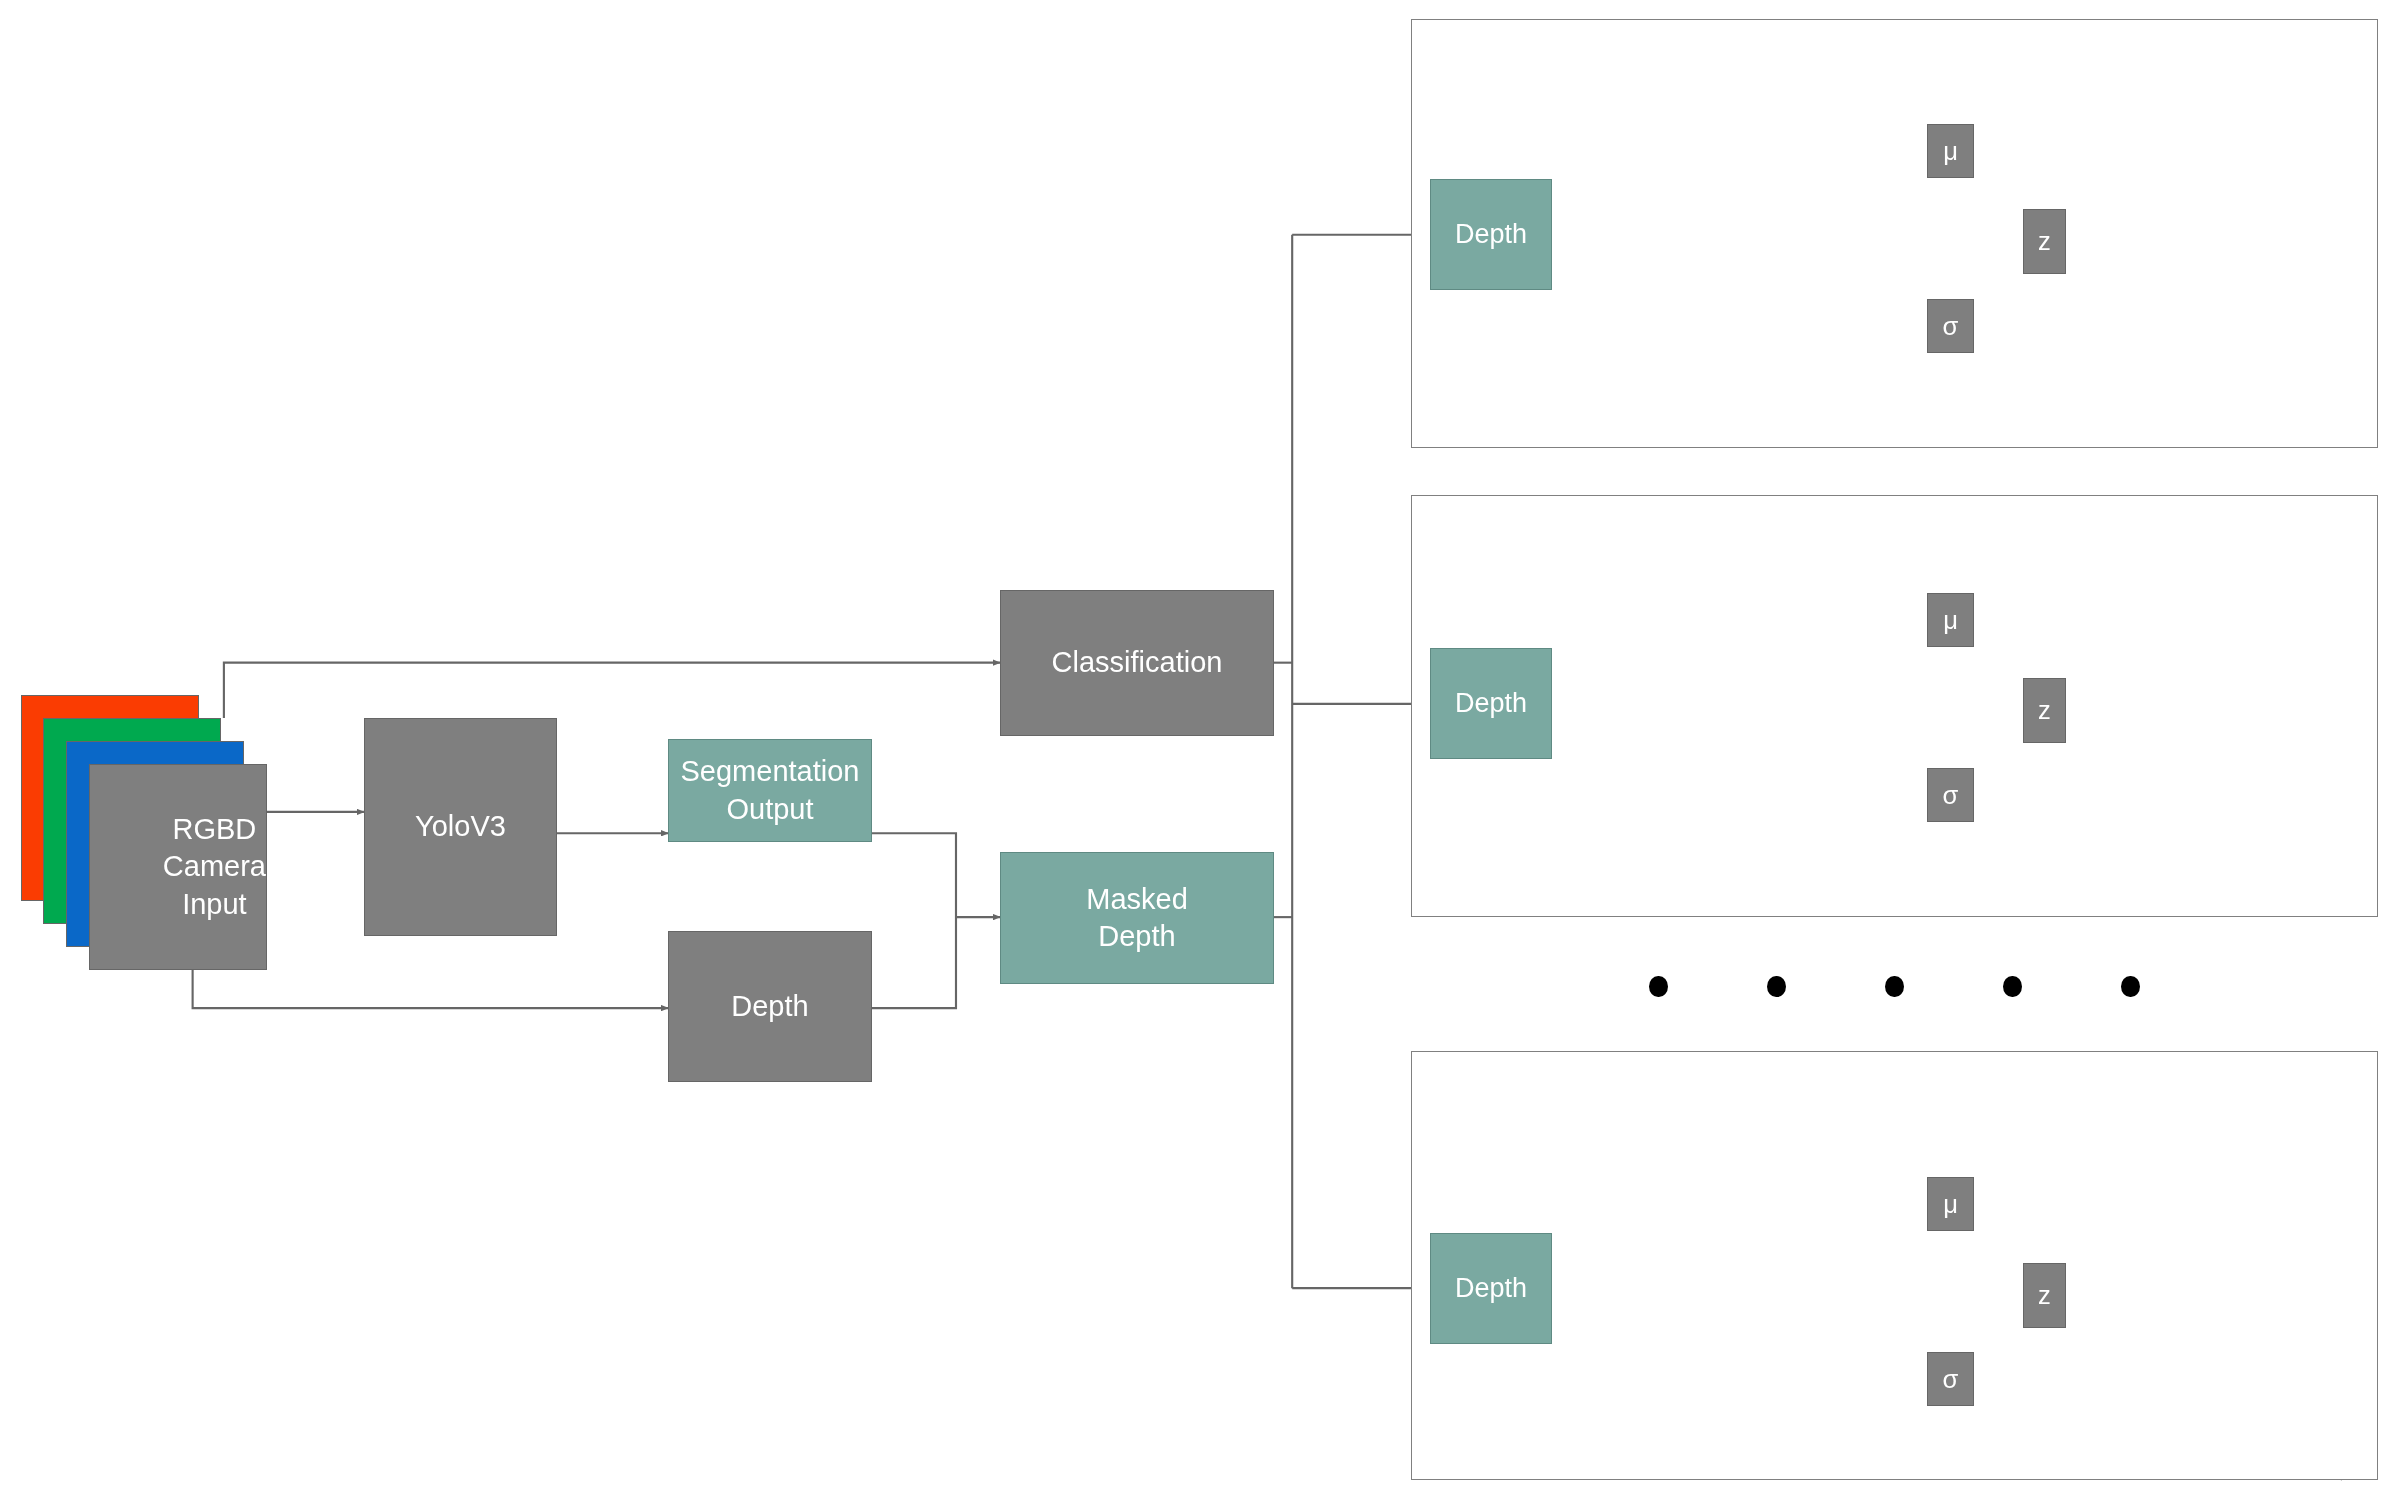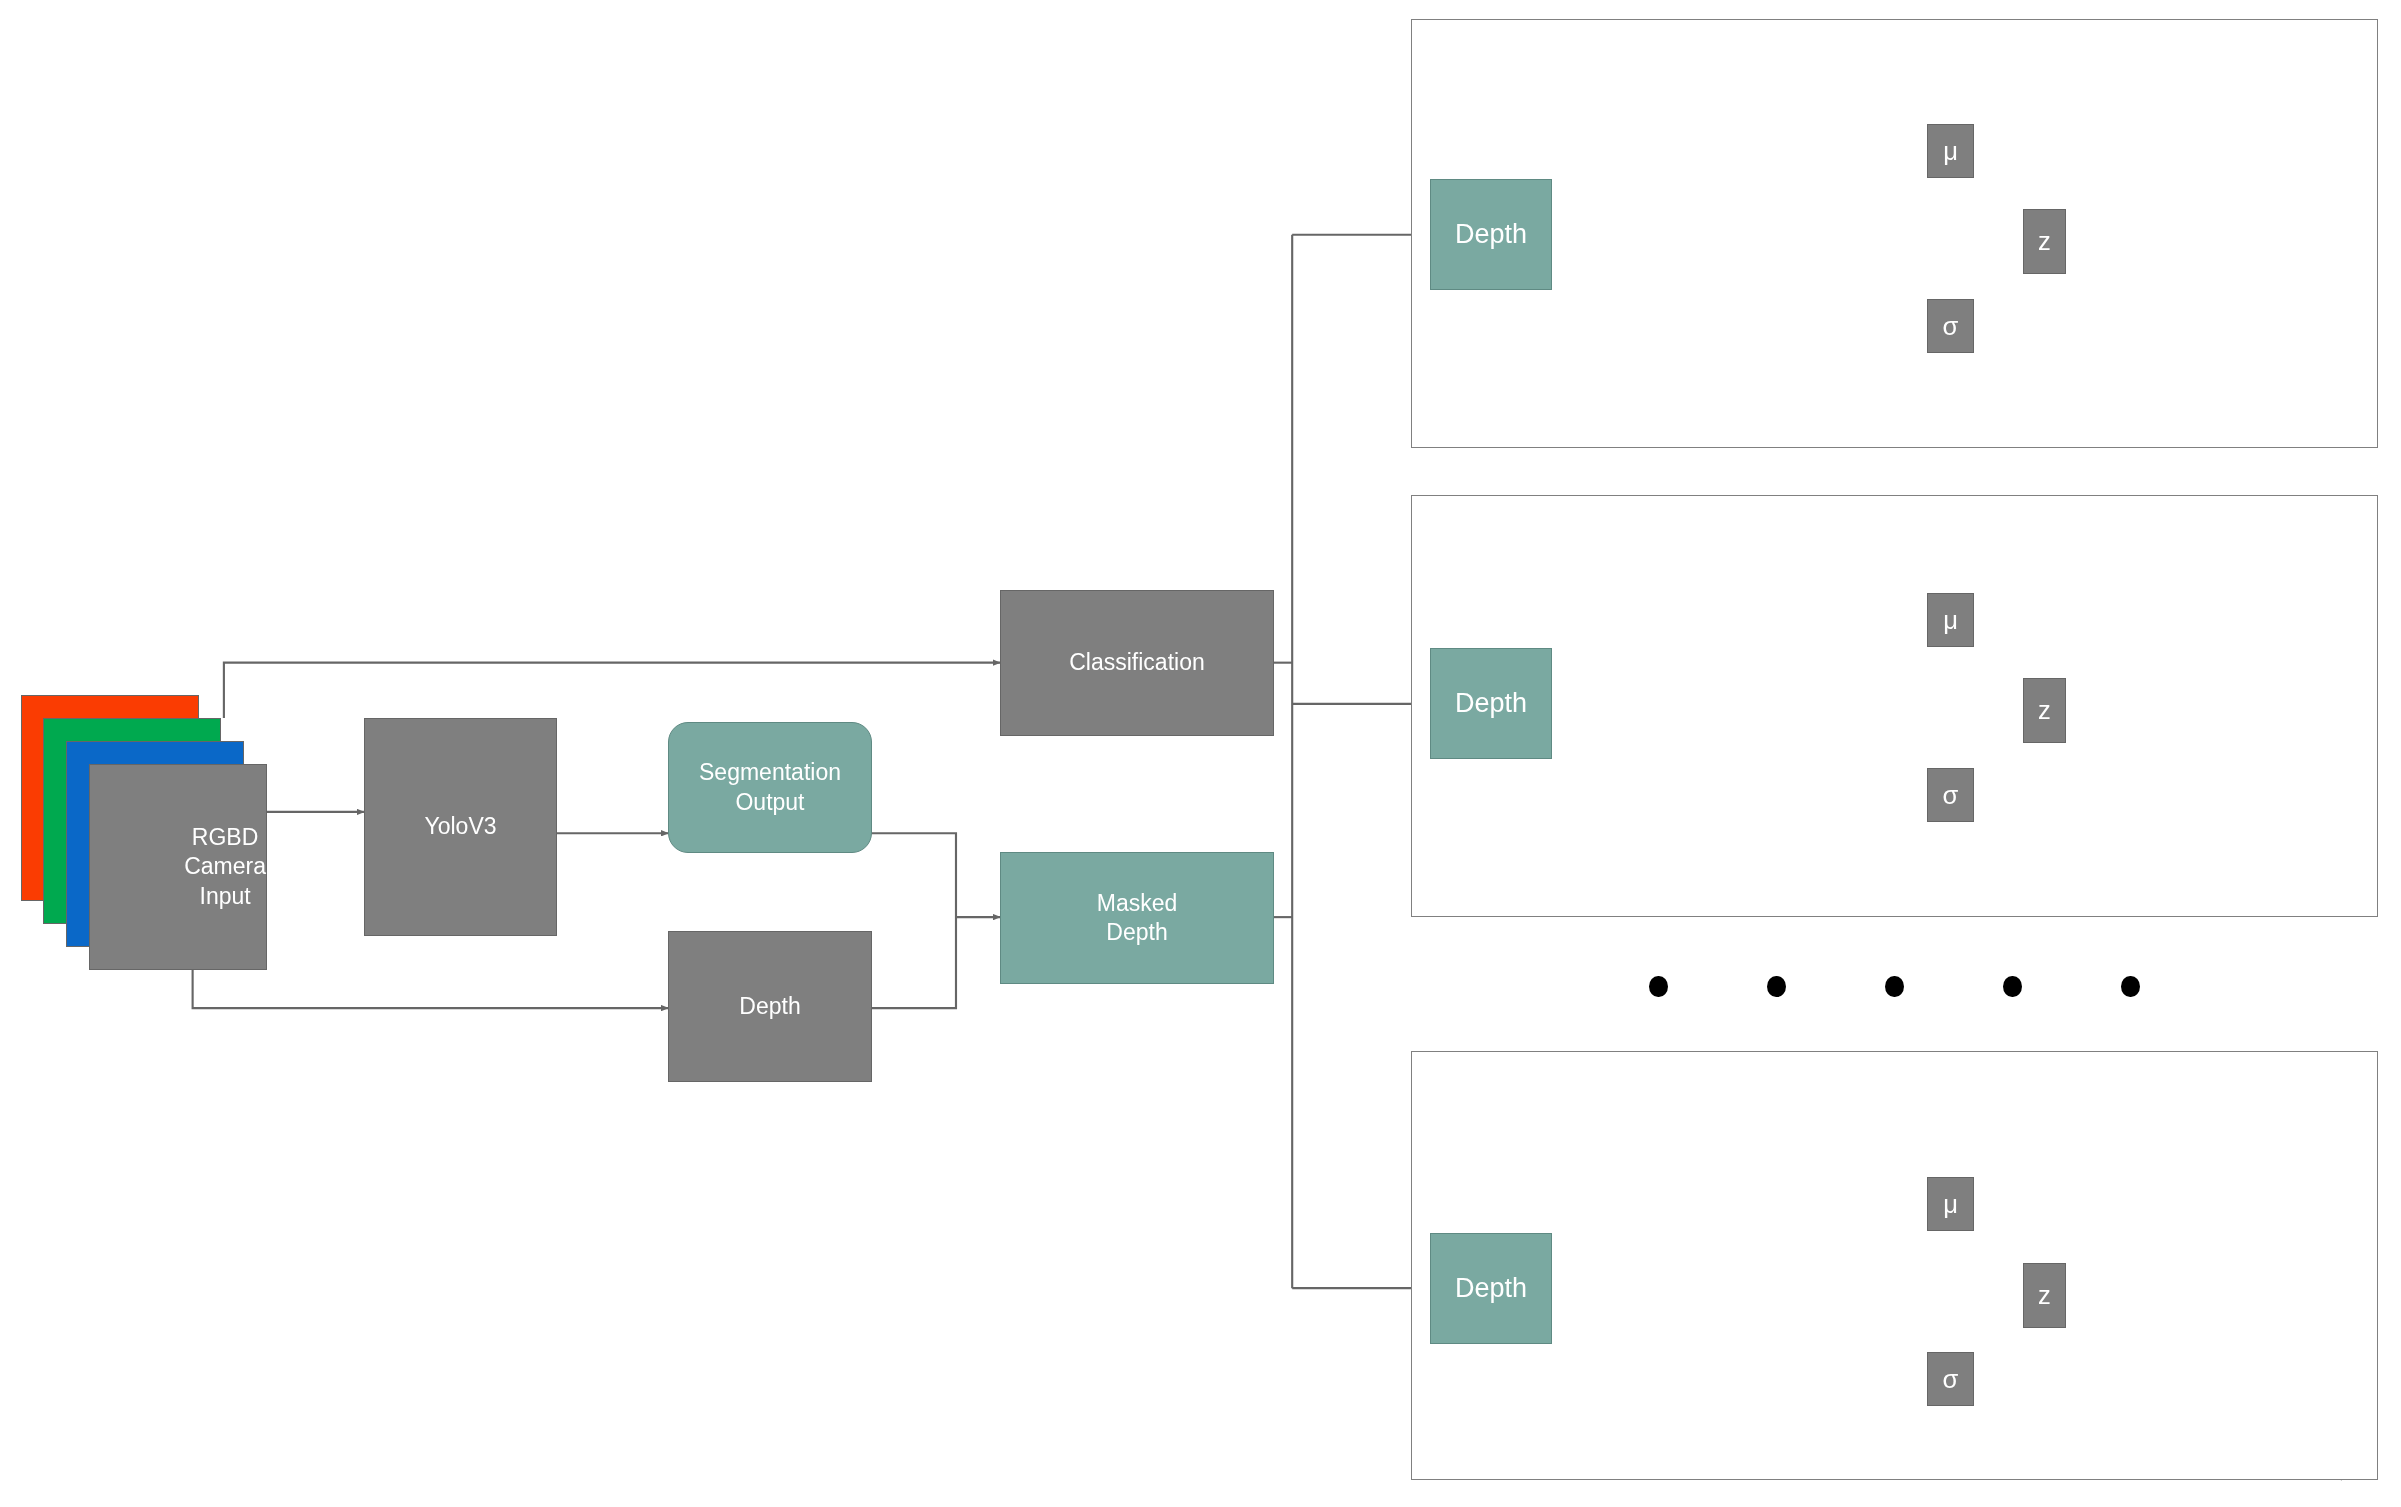--- a/index.html
+++ b/index.html
@@ -49,21 +49,21 @@
     position: absolute;
     box-sizing: border-box;
     border: 1.4px solid #666666;
   }
   .panel {
     position: absolute;
     box-sizing: border-box;
     background: #ffffff;
     border: 1.4px solid #808080;
   }
-  .fs-big   { font-size: 23px; }
+  .fs-big   { font-size: 29px; }
   .fs-mid   { font-size: 27px; }
   .fs-sym   { font-size: 25.6px; }
   .dot {
     position: absolute;
     width: 18.5px;
     height: 21.3px;
     border-radius: 50%;
     background: #000000;
   }
 </style>
@@ -221,21 +221,21 @@
   <div class="node gray-box fs-big" style="left:89px; top:764px; width:178px; height:206px; z-index:4;justify-content:flex-end;">
     <span>RGBD
 Camera
 Input</span>
   </div>
 
   <div class="node gray-box fs-big" style="left:364px; top:718px; width:193px; height:218px;">
     <span>YoloV3</span>
   </div>
 
-  <div class="node teal-box fs-big" style="left:668px; top:722px; width:204px; height:131px;border-radius:20px;">
+  <div class="node teal-box fs-big" style="left:668px; top:739px; width:204px; height:103px;">
     <span>Segmentation
 Output</span>
   </div>
 
   <div class="node gray-box fs-big" style="left:668px; top:931px; width:204px; height:151px;">
     <span>Depth</span>
   </div>
 
   <div class="node gray-box fs-big" style="left:1000px; top:590px; width:274px; height:146px;">
     <span>Classification</span>

